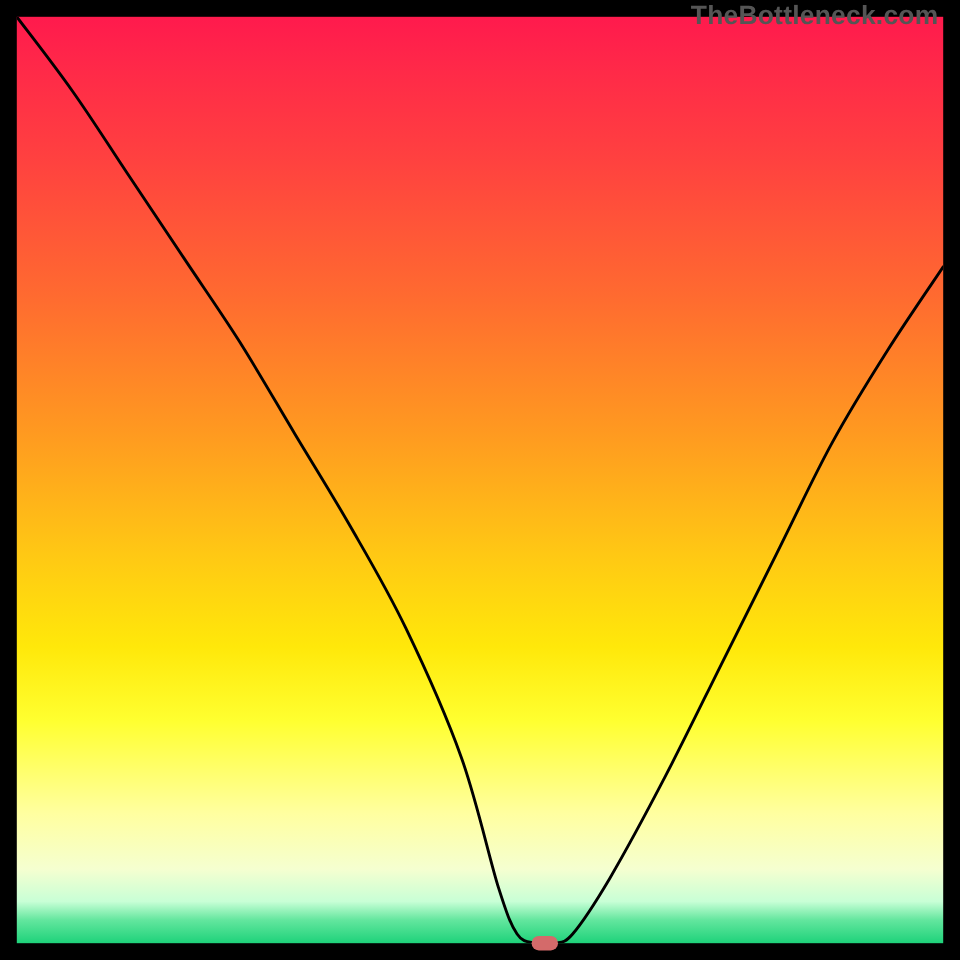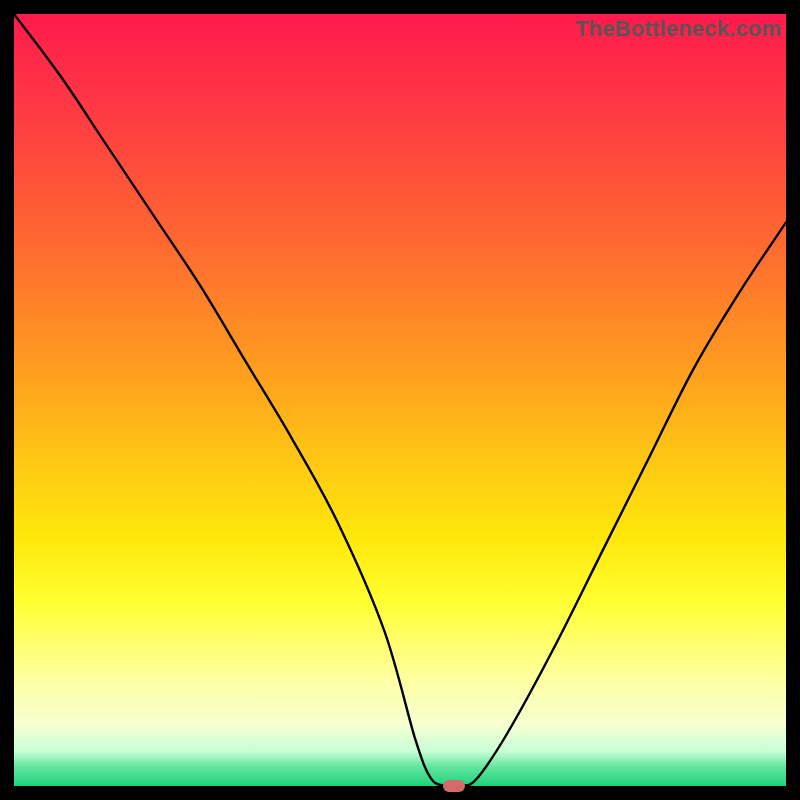--- a/index.html
+++ b/index.html
@@ -35,21 +35,21 @@
       #ffff30 76%,
       #ffffa0 86%,
       #f5ffd0 92%,
       #c8ffd6 95.5%,
       #63e69e 97.5%,
       #1ed27a 100%
     );
   }
   .attrib {
     position: absolute;
-    top: 16px;
+    top: 0px;
     right: 18px;
     color: #555;
     font-size: 22px;
     font-weight: 600;
     letter-spacing: 0.2px;
   }
   svg.curve {
     position: absolute;
     left: 14px;
     top: 14px;

